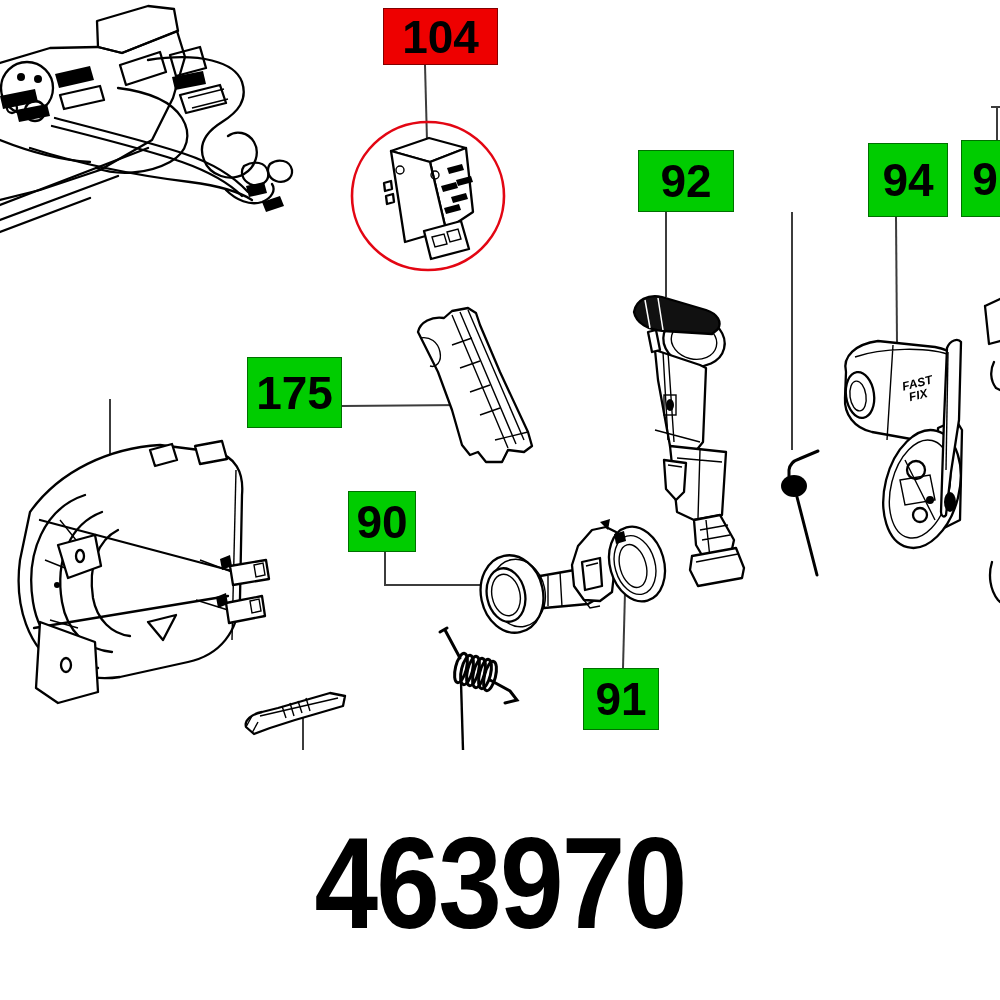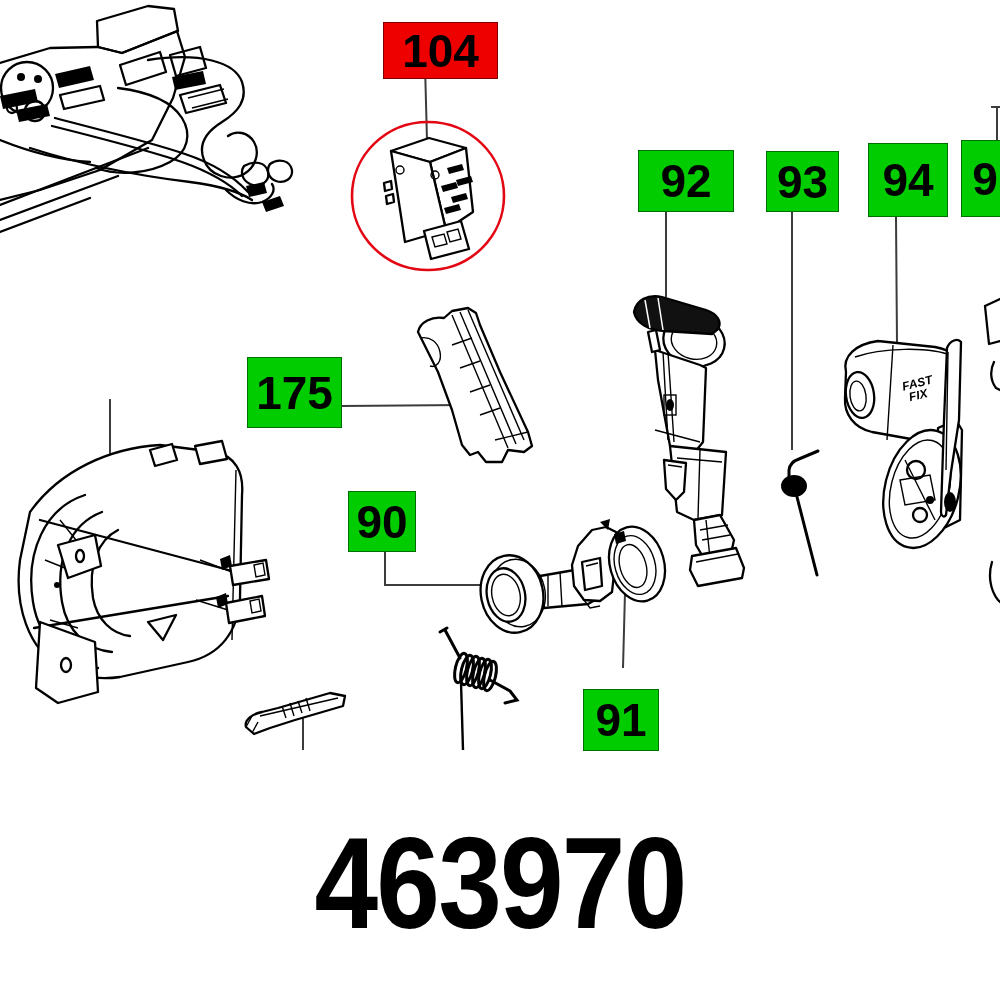--- a/index.html
+++ b/index.html
@@ -8,21 +8,21 @@
   svg{position:absolute;left:0;top:0;}
   .ln{stroke:var(--ink,#000);stroke-width:2.3;fill:none;stroke-linejoin:round;stroke-linecap:round;}
   .lnf{stroke:var(--ink,#000);stroke-width:2.3;fill:#fff;stroke-linejoin:round;}
   .blk{fill:var(--ink,#000);stroke:none;}
   .thin{stroke:var(--ink,#000);stroke-width:1.4;fill:none;}
   .leader{stroke:#3c3c3c;stroke-width:2;fill:none;}
   .lbl{position:absolute;display:flex;align-items:center;justify-content:center;
        font-weight:bold;font-size:46px;line-height:1;color:#000;
        background:var(--label_green,#00cc00);border:1px solid rgba(0,0,0,.45);
        box-sizing:border-box;cursor:pointer;}
-  .lbl.red{background:var(--highlight_red,#ee0000);margin-top:14px;}
+  .lbl.red{background:var(--highlight_red,#ee0000);}
   .logo-text{font-family:"Liberation Sans",sans-serif;font-style:italic;font-weight:bold;
              font-size:12px;fill:#000;}
   #code{position:absolute;left:0;top:818px;width:100%;text-align:center;
         font-weight:bold;font-size:130px;line-height:1;color:#000;
         transform:scaleX(0.88);letter-spacing:-2px;}
 </style>
 </head>
 <body>
 
 <div id="stage">
@@ -215,20 +215,19 @@
     <path class="thin" d="M948,352 L946,470"></path>
     <ellipse class="blk" cx="950" cy="502" rx="6" ry="10"></ellipse>
     <path class="ln" d="M994,362 C990,370 990,380 996,388 L1000,390"></path>
     <path class="ln" d="M992,562 C988,575 990,590 998,600 L1000,602"></path>
   </g>
 </svg>
 
   <div class="lbl red" style="left:383px;top:8px;width:115px;height:57px;">104</div>
   <div class="lbl" style="left:247px;top:357px;width:95px;height:71px;">175</div>
   <div class="lbl" style="left:348px;top:491px;width:68px;height:61px;">90</div>
-  <div class="lbl" style="left:583px;top:668px;width:76px;height:62px;margin-top:21px;">91</div>
+  <div class="lbl" style="left:583px;top:668px;width:76px;height:62px;">91</div>
   <div class="lbl" style="left:638px;top:150px;width:96px;height:62px;">92</div>
-  <div class="lbl" style="left:766px;top:151px;width:73px;height:61px;">93</div>
   <div class="lbl" style="left:868px;top:143px;width:80px;height:74px;">94</div>
   <div class="lbl" style="left:961px;top:140px;width:48px;height:77px;">9</div>
 
   <div id="code">463970</div>
 </div>
 
 </body></html>

